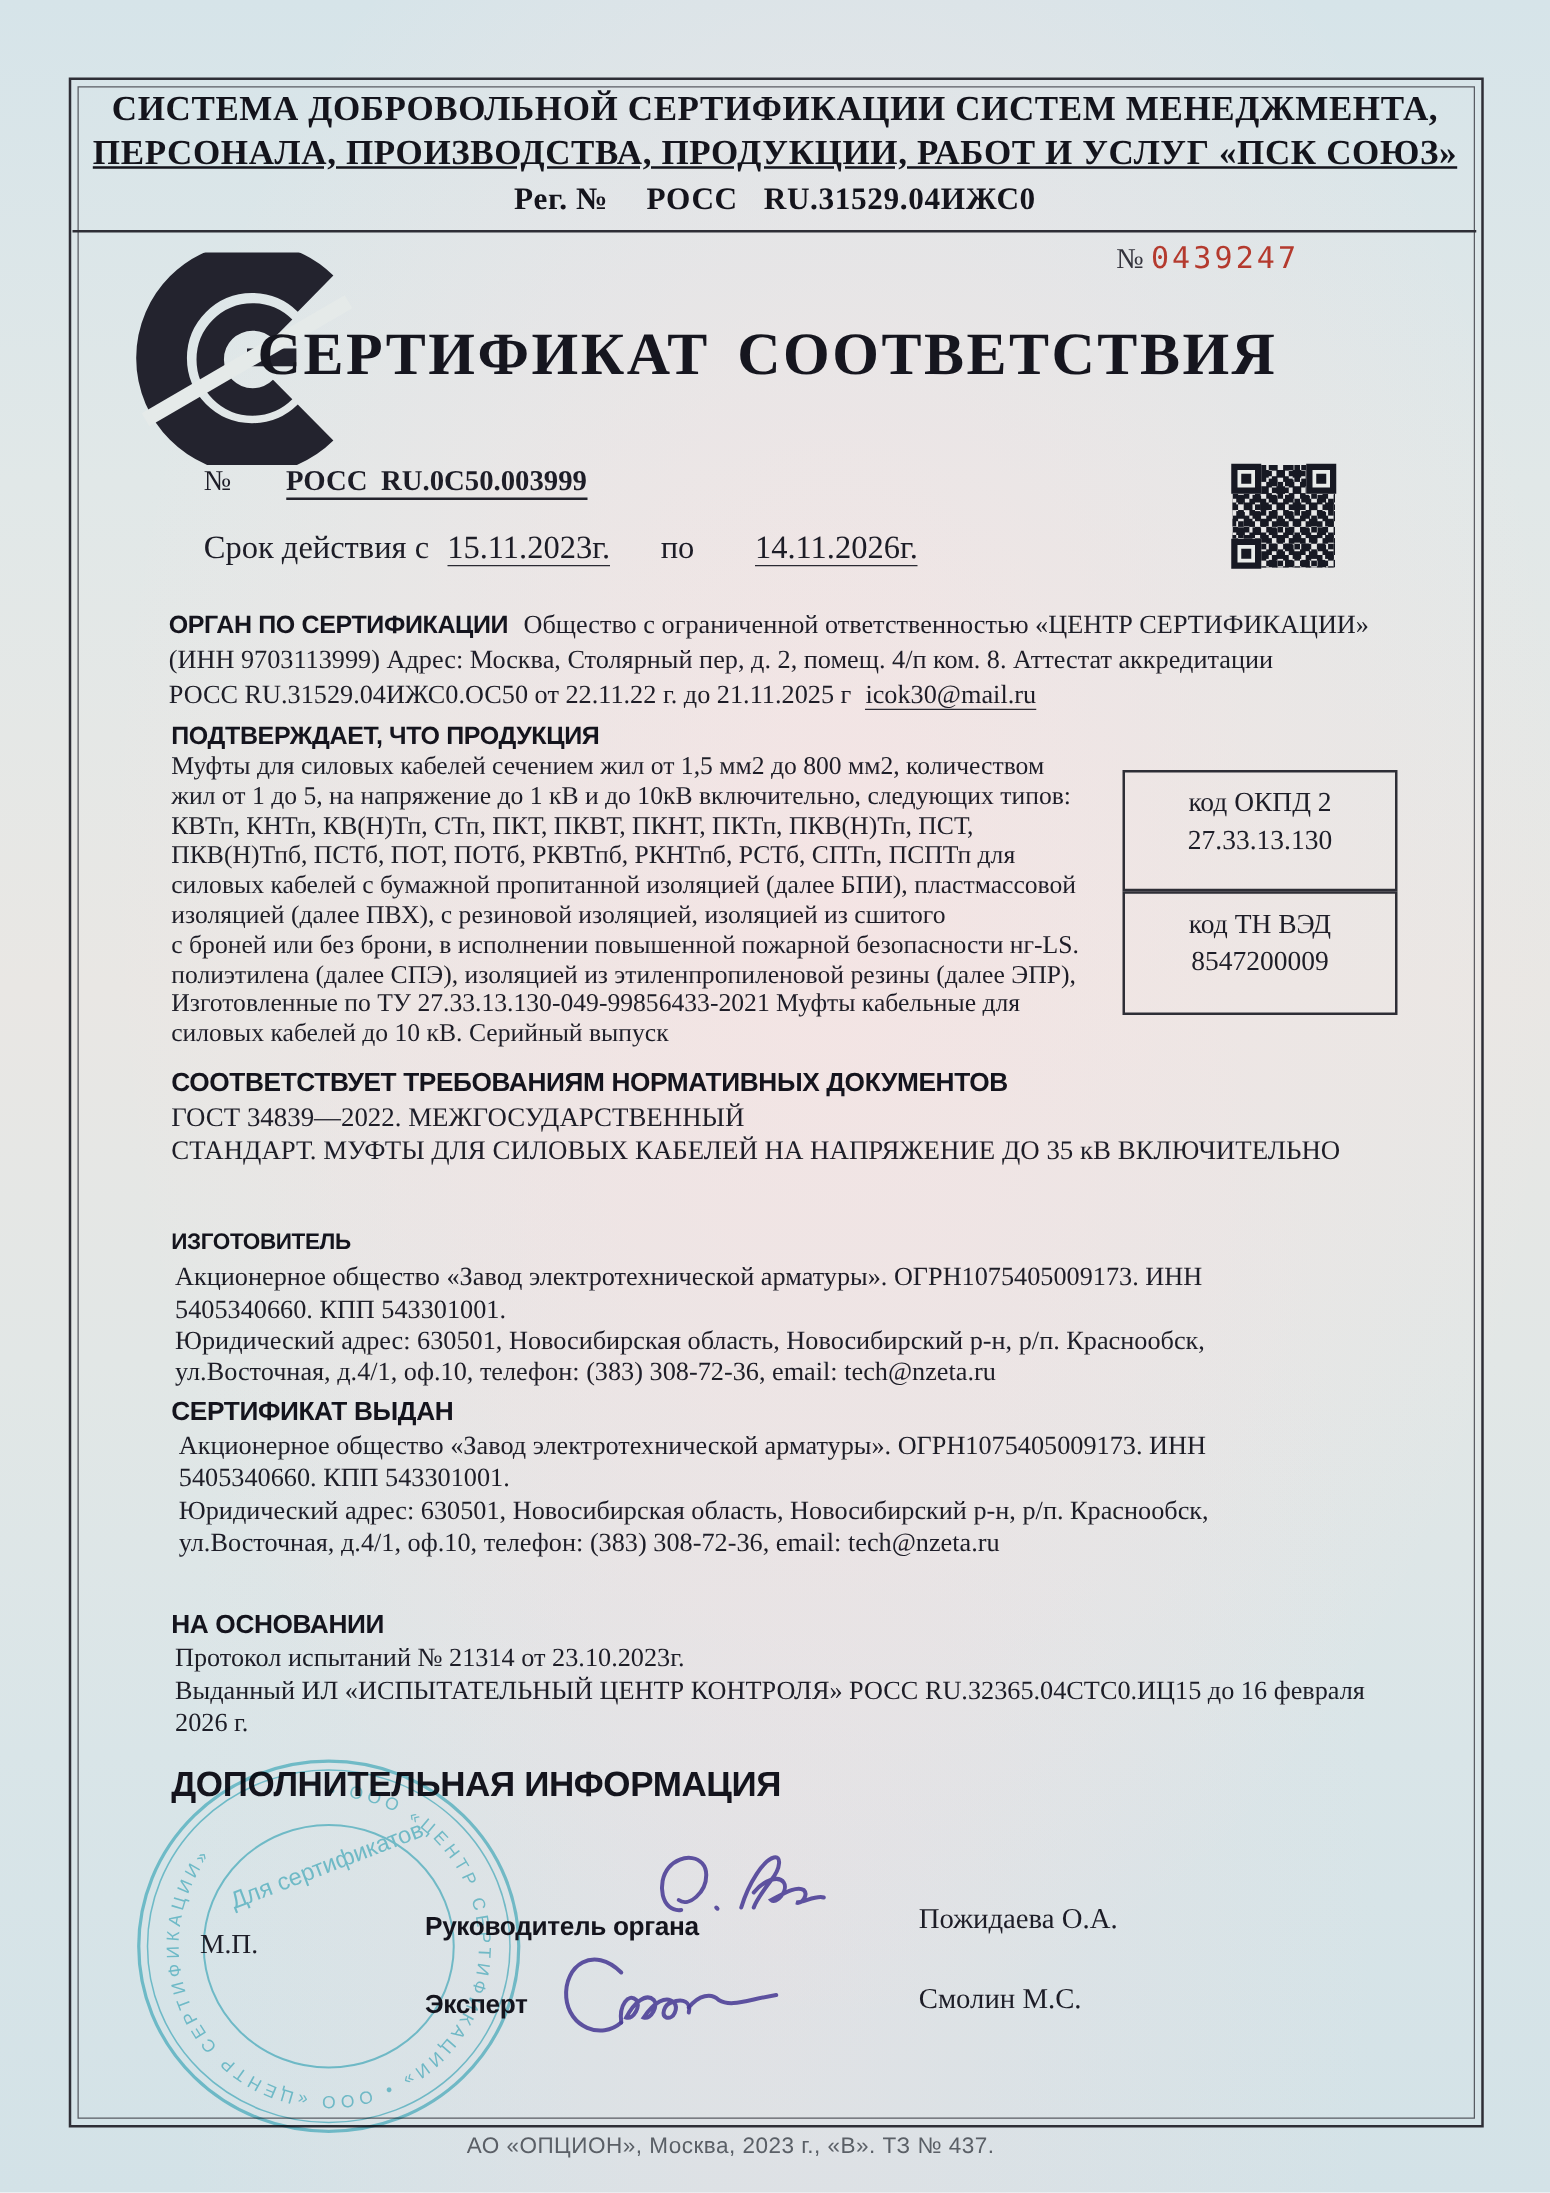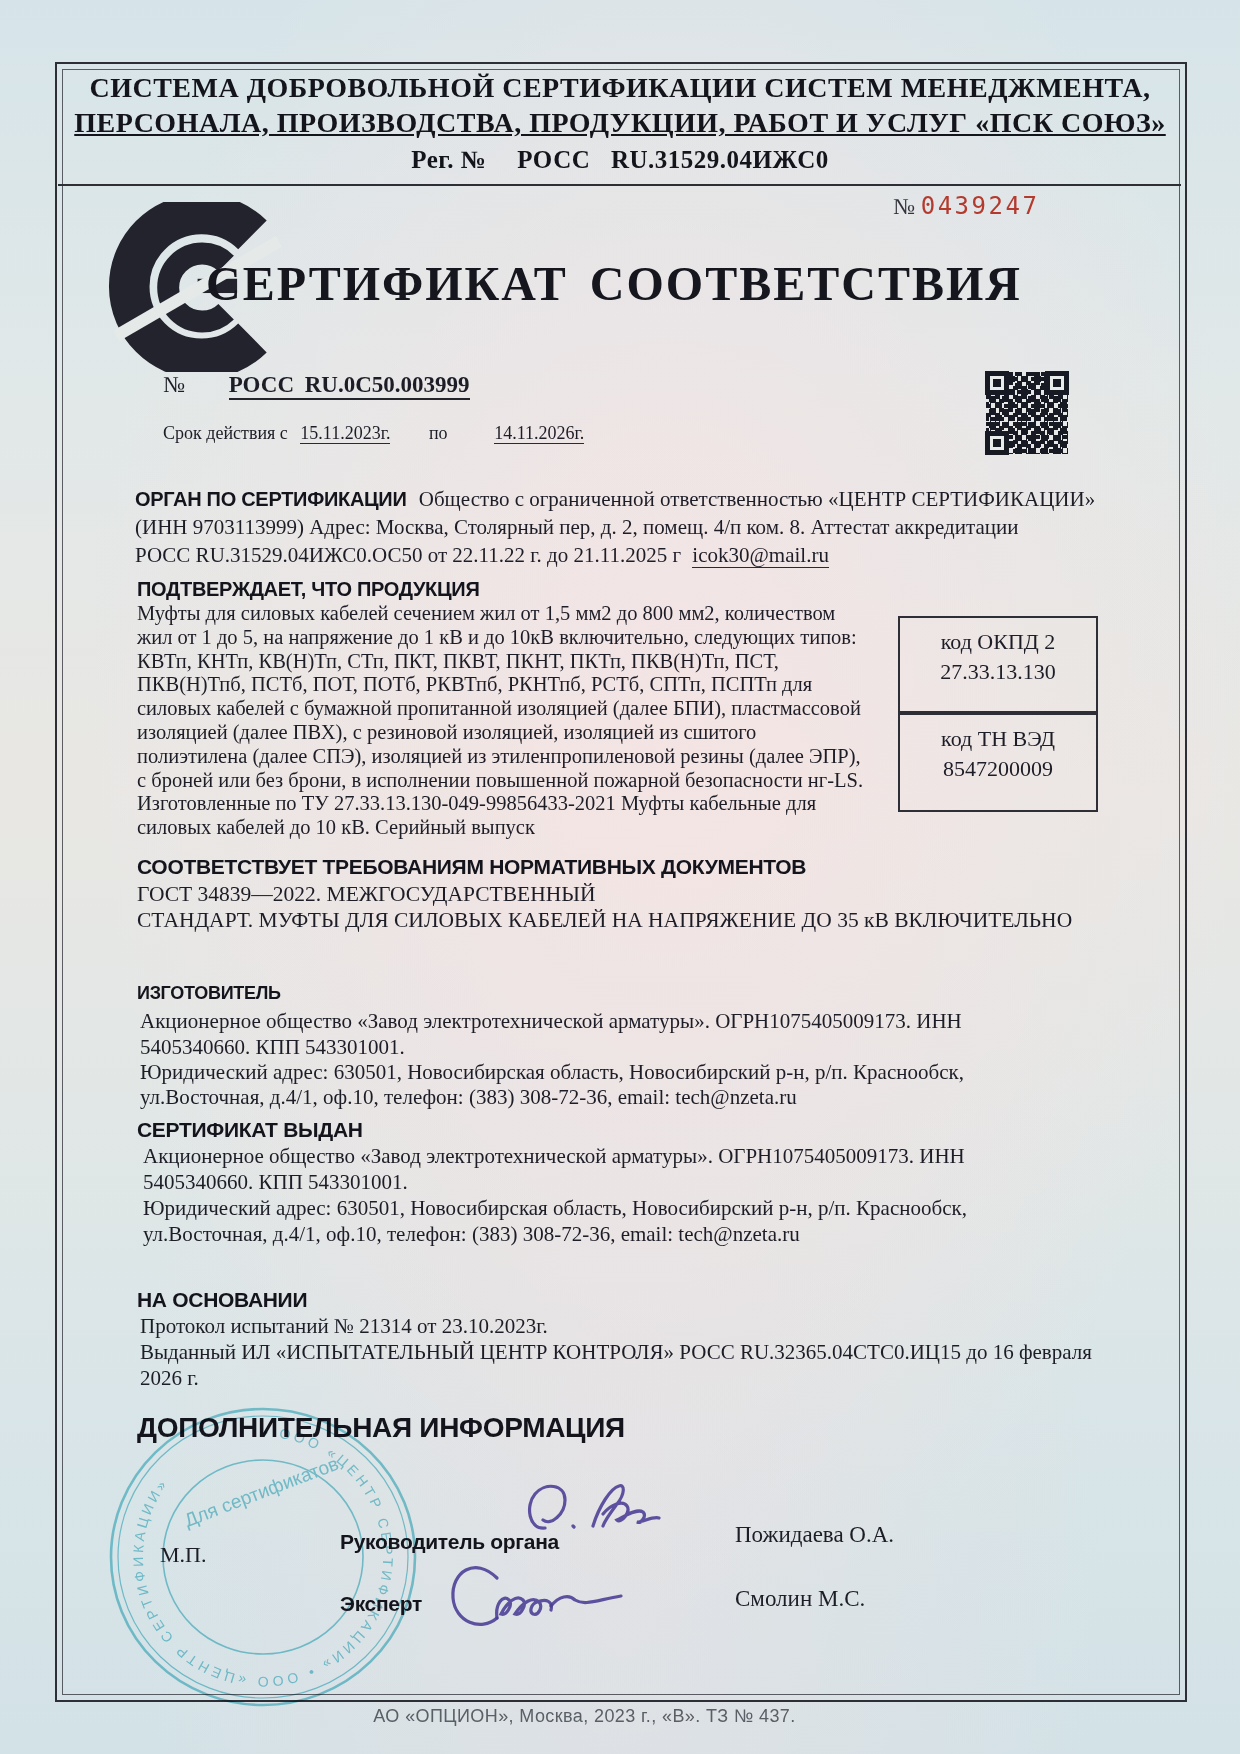--- a/index.html
+++ b/index.html
@@ -13,21 +13,21 @@
   }
   .abs{position:absolute;white-space:nowrap;}
   .sans-b{font-family:"Liberation Sans",sans-serif;font-weight:700;letter-spacing:-0.3px;color:#14141d;}
   .frame{position:absolute;left:55px;top:62px;width:1128px;height:1636px;border:2.5px solid #2e2e36;}
   .frame::after{content:"";position:absolute;inset:5px;border:1px solid rgba(46,46,54,.75);}
   .hrule{position:absolute;left:58px;top:184px;width:1123px;height:2px;background:#2e2e36;}
   .hdr{width:1240px;text-align:center;font-weight:700;font-size:28px;letter-spacing:.5px;color:#14141c;}
   .title{width:1240px;text-align:center;font-weight:700;font-size:48px;letter-spacing:2px;word-spacing:8px;color:#16161f;}
   .body-line{font-size:21px;color:#1d1d27;}
   .underl{border-bottom:2px solid #23232c;padding-bottom:1px;}
-  .code-box{position:absolute;left:898px;width:200px;border:2px solid #2e2e36;text-align:center;font-size:22px;line-height:30px;padding-top:9px;box-sizing:border-box;}
+  .code-box{position:absolute;left:898px;width:220px;border:2px solid #2e2e36;text-align:center;font-size:22px;line-height:30px;padding-top:9px;box-sizing:border-box;}
   .qr{position:absolute;left:986px;top:372px;width:82px;height:82px;
       background:
         repeating-conic-gradient(#171923 0% 25%, transparent 0% 50%) 0 0/9px 9px,
         repeating-conic-gradient(#171923 0% 25%, transparent 0% 50%) 3px 4px/13px 13px;}
   .qr .f{position:absolute;width:14px;height:14px;border:5px solid #171923;background:#e9ecea;}
   .qr .f::after{content:"";position:absolute;inset:3px;background:#171923;}
   .qr .f1{left:-1px;top:-1px;} .qr .f2{right:-1px;top:-1px;} .qr .f3{left:-1px;bottom:-1px;}
   .serial{font-size:23px;color:#33333c;}
   .serial .digits{font-family:"DejaVu Sans Mono",monospace;letter-spacing:2.5px;color:#b43a2e;font-size:24px;text-align:center;}
   .sig{stroke:#4a3c95;fill:none;stroke-width:3.2;stroke-linecap:round;opacity:.88;}
@@ -59,21 +59,21 @@
   <line x1="22" y1="122" x2="170" y2="36" stroke="#e5eae9" stroke-width="11"></line>
 </svg>
 
 <div class="abs title" style="top:256px;left:-6px;">СЕРТИФИКАТ СООТВЕТСТВИЯ</div>
 
 <div class="abs body-line" style="left:163px;top:372px;font-size:23px;">
   <span>№</span>
   <span class="underl" style="margin-left:38px;font-weight:700;word-spacing:5px;">РОСС RU.0С50.003999</span>
 </div>
 
-<div class="abs body-line" style="left:163px;top:423px;font-size:18px;">
+<div class="abs body-line" style="left:163px;top:423px;font-size:26px;">
   <span>Срок действия с</span>
   <span style="margin-left:8px;border-bottom:1.5px solid #2a2a33;">15.11.2023г.</span>
   <span style="margin-left:34px;">по</span>
   <span style="margin-left:42px;border-bottom:1.5px solid #2a2a33;">14.11.2026г.</span>
 </div>
 
 <div class="qr">
   <div class="f f1"></div>
   <div class="f f2"></div>
   <div class="f f3"></div>
@@ -90,22 +90,22 @@
 </div>
 
 <div class="abs sans-b" style="left:137px;top:578px;font-size:20px;">ПОДТВЕРЖДАЕТ, ЧТО ПРОДУКЦИЯ</div>
 <div class="abs" style="left:137px;top:602px;font-size:20.5px;line-height:23.8px;">
   <div>Муфты для силовых кабелей сечением жил от 1,5 мм2 до 800 мм2, количеством</div>
   <div>жил от 1 до 5, на напряжение до 1 кВ и до 10кВ включительно, следующих типов:</div>
   <div>КВТп, КНТп, КВ(Н)Тп, СТп, ПКТ, ПКВТ, ПКНТ, ПКТп, ПКВ(Н)Тп, ПСТ,</div>
   <div>ПКВ(Н)Тпб, ПСТб, ПОТ, ПОТб, РКВТпб, РКНТпб, РСТб, СПТп, ПСПТп для</div>
   <div>силовых кабелей с бумажной пропитанной изоляцией (далее БПИ), пластмассовой</div>
   <div>изоляцией (далее ПВХ), с резиновой изоляцией, изоляцией из сшитого</div>
+  <div>с броней или без брони, в исполнении повышенной пожарной безопасности нг-LS.</div>
   <div>полиэтилена (далее СПЭ), изоляцией из этиленпропиленовой резины (далее ЭПР),</div>
-  <div>с броней или без брони, в исполнении повышенной пожарной безопасности нг-LS.</div>
   <div>Изготовленные по ТУ 27.33.13.130-049-99856433-2021 Муфты кабельные для</div>
   <div>силовых кабелей до 10 кВ. Серийный выпуск</div>
 </div>
 
 <div class="code-box" style="top:616px;height:97px;">
   <div>код ОКПД 2</div>
   <div>27.33.13.130</div>
 </div>
 <div class="code-box" style="top:713px;height:99px;">
   <div>код ТН ВЭД</div>

